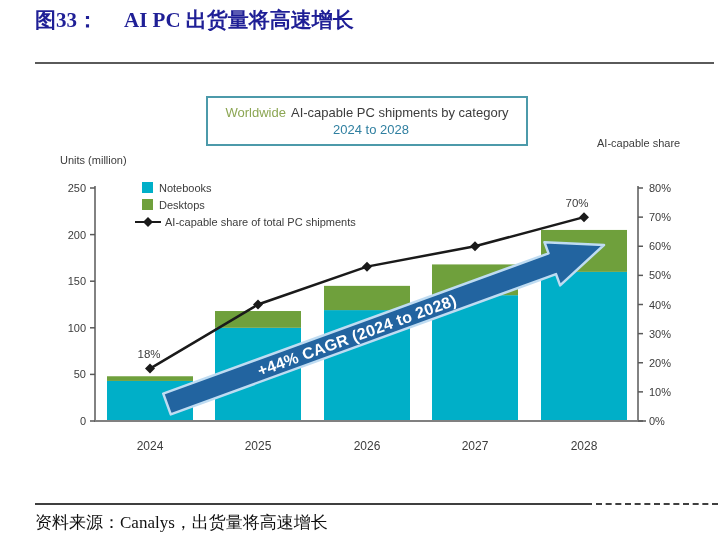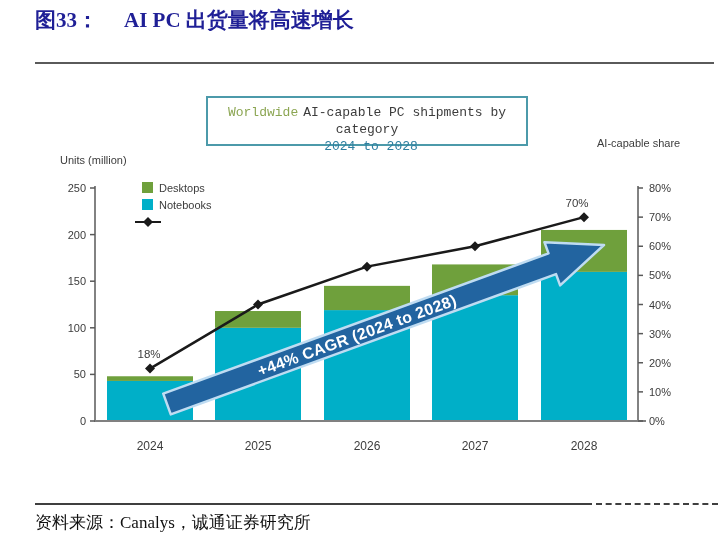--- a/index.html
+++ b/index.html
@@ -102,42 +102,43 @@
     <path d="M 584 212.125 L 589 217.125 L 584 222.125 L 579 217.125 Z" fill="#1A1A1A"></path>
     <text x="149" y="357.575" text-anchor="middle" font-size="11.5" fill="#3C3C3C">18%</text>
     <text x="577" y="207.125" text-anchor="middle" font-size="11.5" fill="#3C3C3C">70%</text>
     <text x="150" y="450" text-anchor="middle" font-size="12" fill="#3C3C3C">2024</text>
     <text x="258" y="450" text-anchor="middle" font-size="12" fill="#3C3C3C">2025</text>
     <text x="367" y="450" text-anchor="middle" font-size="12" fill="#3C3C3C">2026</text>
     <text x="475" y="450" text-anchor="middle" font-size="12" fill="#3C3C3C">2027</text>
     <text x="584" y="450" text-anchor="middle" font-size="12" fill="#3C3C3C">2028</text>
   </svg>
 
-<div class="chart-title-box" style="border-color: rgb(76, 154, 170); font-family: Liberation Mono, monospace;">
+<div class="chart-title-box" style="border-color: rgb(76, 154, 170);">
   <div><span class="ct-highlight" style="color: rgb(140, 166, 83);">Worldwide</span><span class="ct-main">AI-capable PC shipments by category</span></div>
   <div class="ct-sub" style="color: rgb(47, 127, 160);">2024 to 2028</div>
 </div>
 
 <div class="axis-caption left">Units (million)</div>
 <div class="axis-caption right">AI-capable share</div>
 
 <div class="legend">
   <div class="legend-row swatch-row">
+    <span class="swatch" style="background: rgb(0, 175, 200);"></span>
+    <span>Notebooks</span>
+  </div>
+  <div class="legend-row swatch-row">
     <span class="swatch" style="background: rgb(111, 160, 60);"></span>
     <span>Desktops</span>
-  </div>
-  <div class="legend-row swatch-row">
-    <span class="swatch" style="background: rgb(0, 175, 200);"></span>
-    <span>Notebooks</span>
   </div>
   <div class="legend-row">
     <span class="line-marker">
       <svg width="28" height="10" viewBox="0 0 28 10">
         <line x1="1" y1="5" x2="27" y2="5" stroke="#1A1A1A" stroke-width="2"></line>
         <path d="M14 0 L19 5 L14 10 L9 5 Z" fill="#1A1A1A"></path>
       </svg>
     </span>
+    <span>AI-capable share of total PC shipments</span>
   </div>
 </div>
 
 <div class="footer-rule-solid"></div>
 <div class="footer-rule-dash"></div>
-<div class="fig-source">资料来源：Canalys，诚通证券研究所</div>
+<div class="fig-source">资料来源：Canalys，出货量将高速增长</div>
 
 </body></html>

